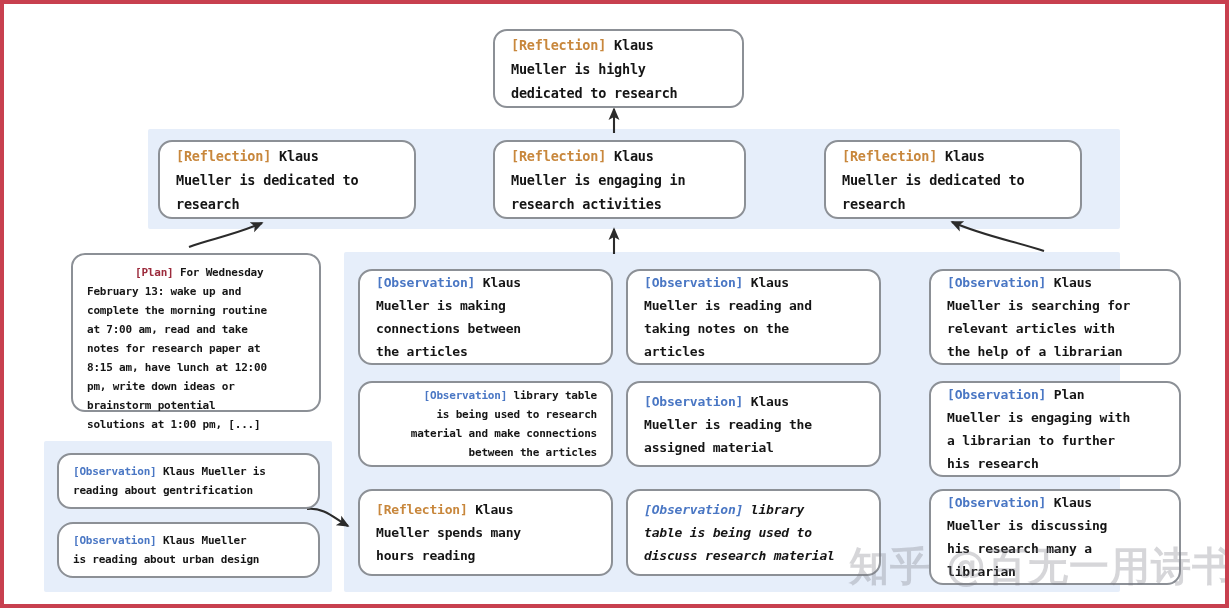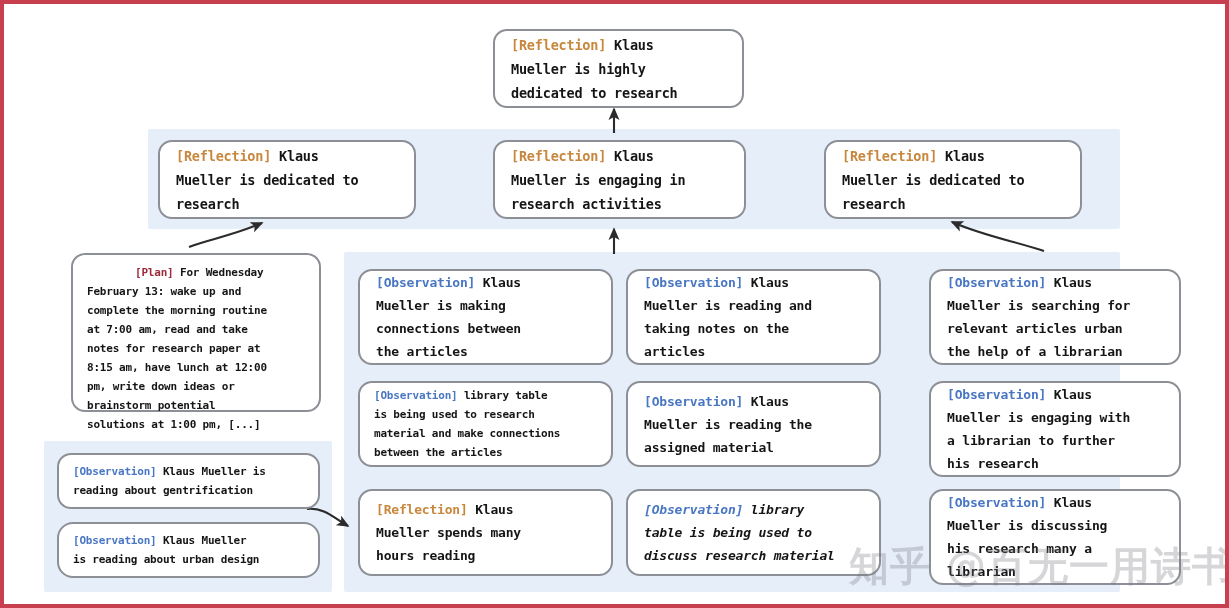--- a/index.html
+++ b/index.html
@@ -153,21 +153,21 @@
 is reading about urban design</span></span>
   </div>
 
   <div class="node fs12" style="left:354px; top:265px; width:255px; height:96px;">
     <span class="txt"><span class="tag-observation">[Observation]</span><span> Klaus
 Mueller is making
 connections between
 the articles</span></span>
   </div>
 
-  <div class="node fs10" style="left:354px; top:377px; width:255px; height:86px;">
+  <div class="node fs10" style="left:354px; top:377px; width:255px; height:86px;text-align:right;">
     <span class="txt"><span class="tag-observation">[Observation]</span><span> library table
 is being used to research
 material and make connections
 between the articles</span></span>
   </div>
 
   <div class="node fs12" style="left:354px; top:485px; width:255px; height:87px;">
     <span class="txt"><span class="tag-reflection">[Reflection]</span><span> Klaus
 Mueller spends many
 hours reading</span></span>
@@ -188,26 +188,26 @@
 
   <div class="node fs12" style="left:622px; top:485px; width:255px; height:87px;font-style:italic;">
     <span class="txt"><span class="tag-observation">[Observation]</span><span> library
 table is being used to
 discuss research material</span></span>
   </div>
 
   <div class="node fs12" style="left:925px; top:265px; width:252px; height:96px;">
     <span class="txt"><span class="tag-observation">[Observation]</span><span> Klaus
 Mueller is searching for
-relevant articles urban
+relevant articles with
 the help of a librarian</span></span>
   </div>
 
   <div class="node fs12" style="left:925px; top:377px; width:252px; height:96px;">
-    <span class="txt"><span class="tag-observation">[Observation]</span><span> Klaus
+    <span class="txt"><span class="tag-observation">[Observation]</span><span> Plan
 Mueller is engaging with
 a librarian to further
 his research</span></span>
   </div>
 
   <div class="node fs12" style="left:925px; top:485px; width:252px; height:96px;">
     <span class="txt"><span class="tag-observation">[Observation]</span><span> Klaus
 Mueller is discussing
 his research many a
 librarian</span></span>

